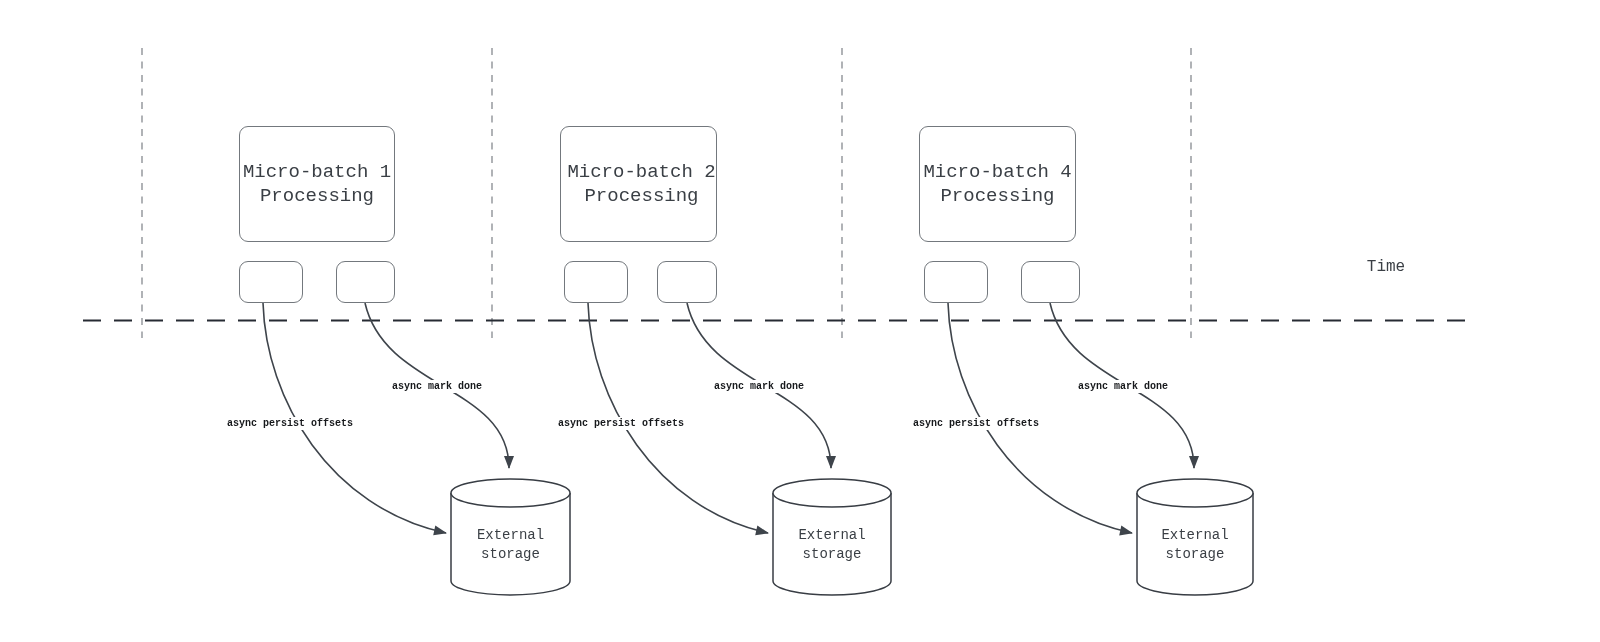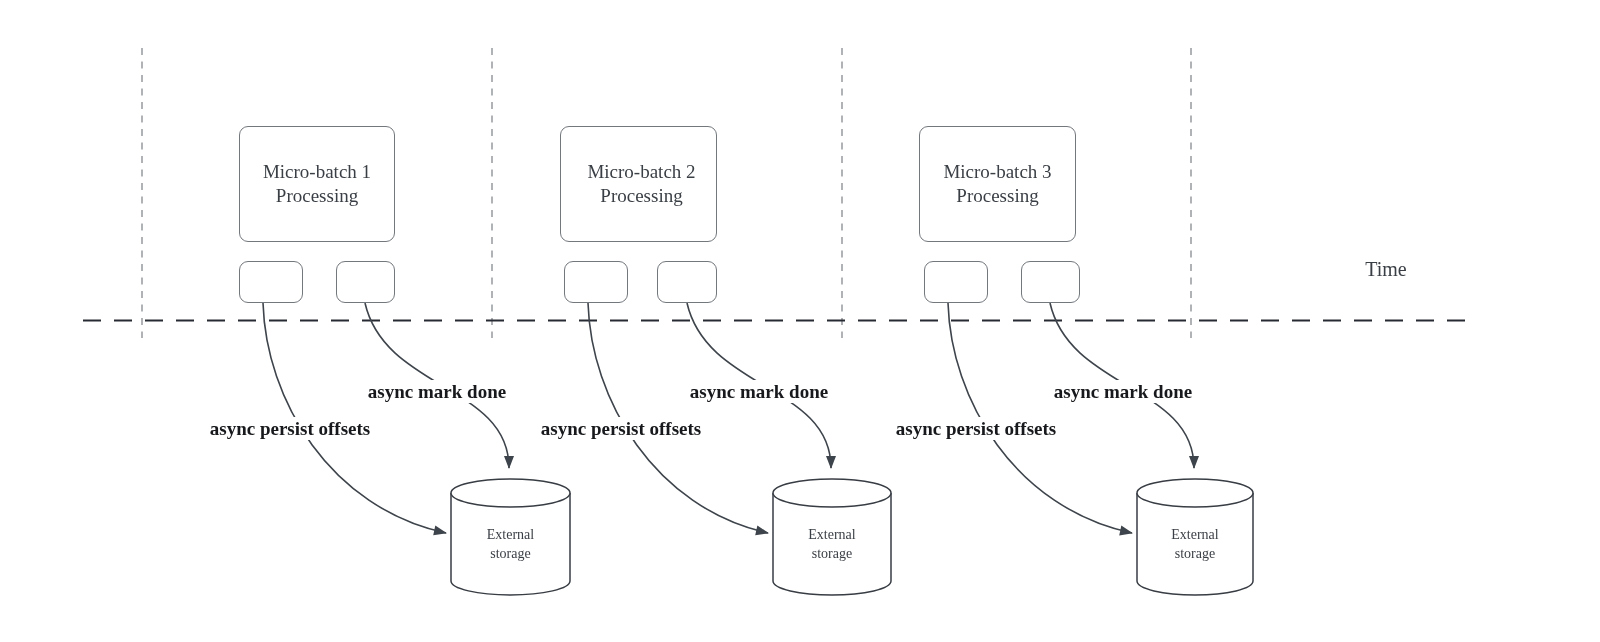--- a/index.html
+++ b/index.html
@@ -2,21 +2,21 @@
 <html style="--axis: #262b33; --guide: #a8abaf; --shape-border: #73787d; --cylinder-border: #383d44; --arrow: #3e444b; --text: #3a3f45; --label-text: #17191c;"><head>
 <meta charset="utf-8">
 <style>
   html, body { margin: 0; padding: 0; background: #ffffff; }
   .canvas {
     position: relative;
     width: 1476px;
     height: 642px;
     background: #ffffff;
     overflow: hidden;
-    font-family: Liberation Serif, serif;
+    font-family: Liberation Mono, monospace;
   }
   .layer { position: absolute; left: 0; top: 0; }
 
   
   .guide  { stroke: var(--guide, #a8abaf); stroke-width: 1.8; stroke-dasharray: 7 6.5; fill: none; }
   .axis   { stroke: var(--axis, #262b33); stroke-width: 2.2; stroke-dasharray: 18 13; fill: none; }
   .curve  { stroke: var(--arrow, #3e444b); stroke-width: 1.6; fill: none; }
   .cyl    { stroke: var(--cylinder-border, #383d44); stroke-width: 1.5; fill: #ffffff; }
   #arrowhead-path { fill: var(--arrow, #3e444b); }
   #axis-arrowhead-path { fill: var(--axis, #262b33); }
@@ -49,30 +49,30 @@
     white-space: pre-line;
     text-align: center;
     font-size: 14px;
     line-height: 1.35;
     color: var(--text, #3a3f45);
   }
   .edge-label {
     position: absolute;
     width: 200px;
     text-align: center;
-    font-size: 19px;
+    font-size: 10px;
     font-weight: bold;
     color: var(--label-text, #17191c);
   }
   .edge-label > span { background: #ffffff; padding: 1px 3px; }
   .time-label {
     position: absolute;
     width: 100px;
     text-align: center;
-    font-size: 20px;
+    font-size: 16px;
     color: var(--text, #3a3f45);
   }
 </style>
 </head>
 <body>
 
 <div class="canvas">
 
   <svg class="layer" width="1600" height="642" viewBox="0 0 1600 642">
     <defs>
@@ -142,21 +142,21 @@
   </div>
   <div class="edge-label" style="left:659px; top:381px;">
     <span>async mark done</span>
   </div>
   <div class="storage-label" style="left:773px; top:499px; width:118px; height:92px;">
     <span class="storage-text">External
 storage</span>
   </div>
 
   <div class="rbox" style="left:919px; top:126px; width:157px; height:116px;">
-    <span class="proc-text">Micro-batch 3
+    <span class="proc-text">Micro-batch 4
 Processing</span>
   </div>
   <div class="rbox" style="left:924px; top:261px; width:64px; height:42px;"></div>
   <div class="rbox" style="left:1021px; top:261px; width:59px; height:42px;"></div>
   <div class="edge-label" style="left:876px; top:418px;">
     <span>async persist offsets</span>
   </div>
   <div class="edge-label" style="left:1023px; top:381px;">
     <span>async mark done</span>
   </div>

